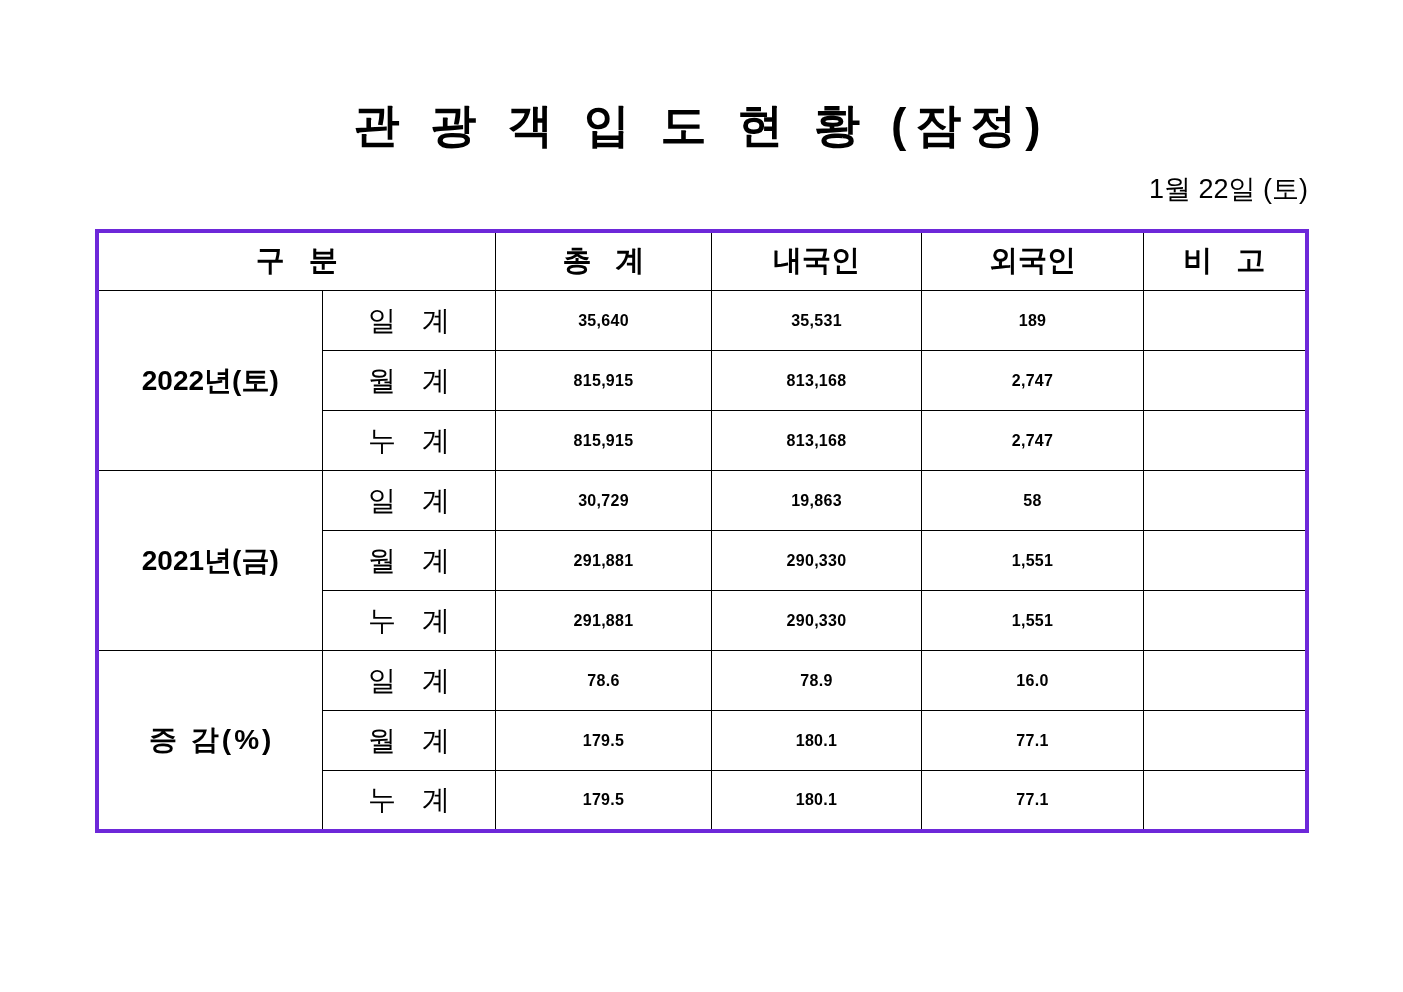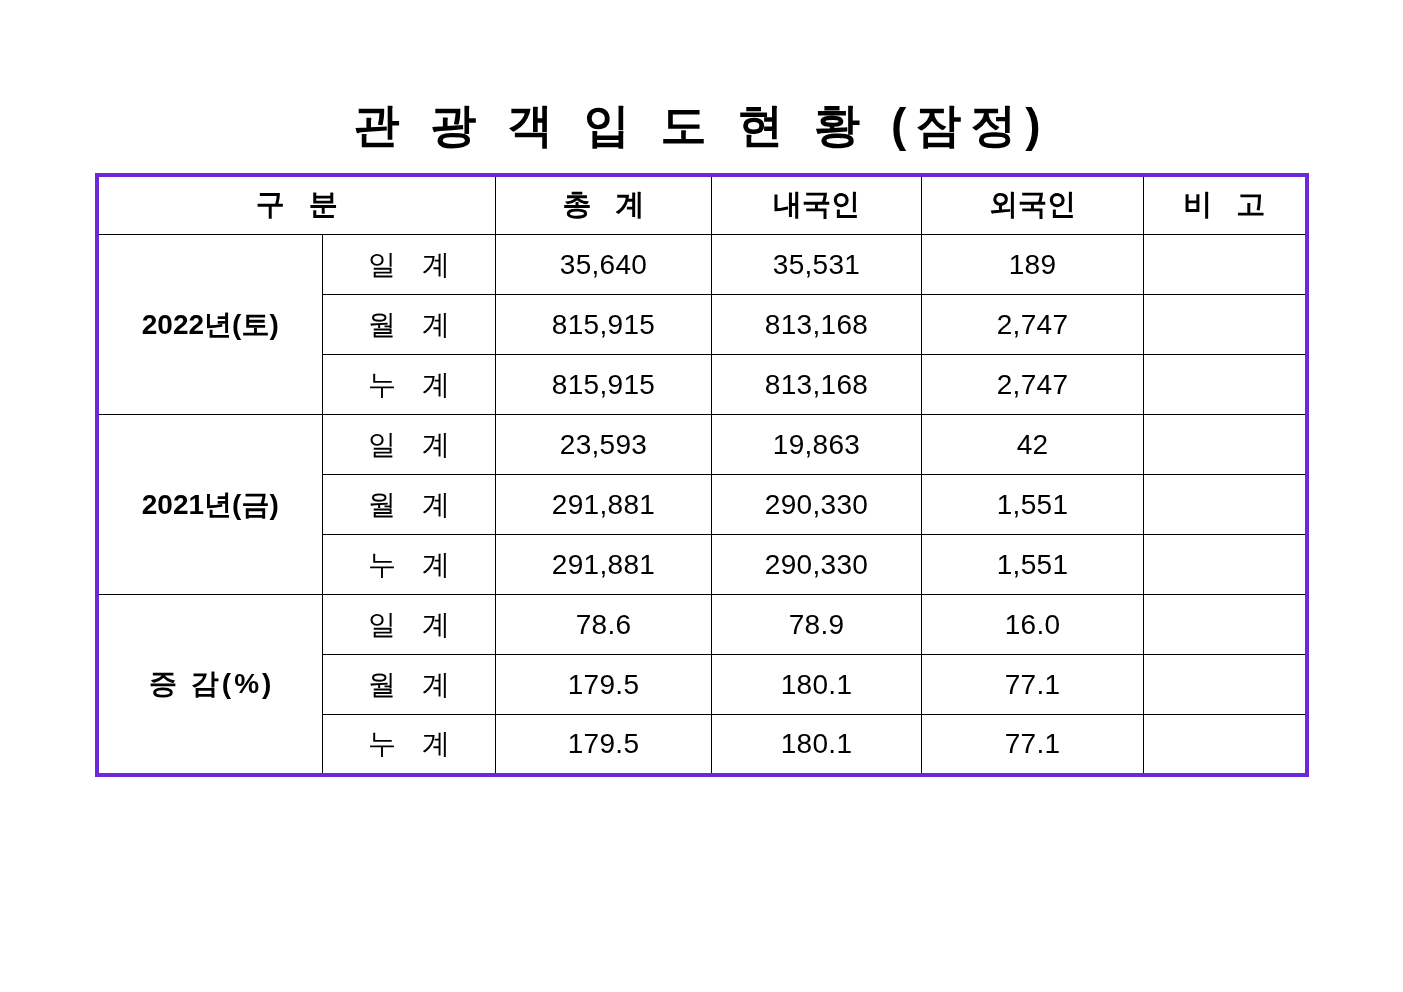--- a/index.html
+++ b/index.html
@@ -84,32 +84,33 @@
     letter-spacing: 3px;
     text-indent: 3px;
   }
   .sub-label {
     font-size: 28px;
     font-weight: normal;
     letter-spacing: 9px;
     text-indent: 9px;
   }
   .num {
-    font-size: 28px;
-    font-weight: normal;
+    font-size: 16px;
+    font-weight: bold;
     letter-spacing: 0.3px;
   }
   .note-cell { }
 </style>
 </head>
 <body>
 
 <div class="page">
 
   <h1 class="doc-title">관 광 객 입 도 현 황 (잠정)</h1>
+  <div class="doc-date">1월 22일 (토)</div>
 
   <table class="stats">
     <colgroup>
       <col class="c-grp">
       <col class="c-sub">
       <col class="c-total">
       <col class="c-dom">
       <col class="c-for">
       <col class="c-note">
     </colgroup>
@@ -143,23 +144,23 @@
         <td class="sub-label">누 계</td>
         <td class="num">815,915</td>
         <td class="num">813,168</td>
         <td class="num">2,747</td>
         <td class="note-cell"></td>
       </tr>
 
       <tr>
         <td class="grp-label" rowspan="3">2021년(금)</td>
         <td class="sub-label">일 계</td>
-        <td class="num">23,593</td>
+        <td class="num">30,729</td>
         <td class="num">19,863</td>
-        <td class="num">42</td>
+        <td class="num">58</td>
         <td class="note-cell"></td>
       </tr>
       <tr>
         <td class="sub-label">월 계</td>
         <td class="num">291,881</td>
         <td class="num">290,330</td>
         <td class="num">1,551</td>
         <td class="note-cell"></td>
       </tr>
       <tr>

